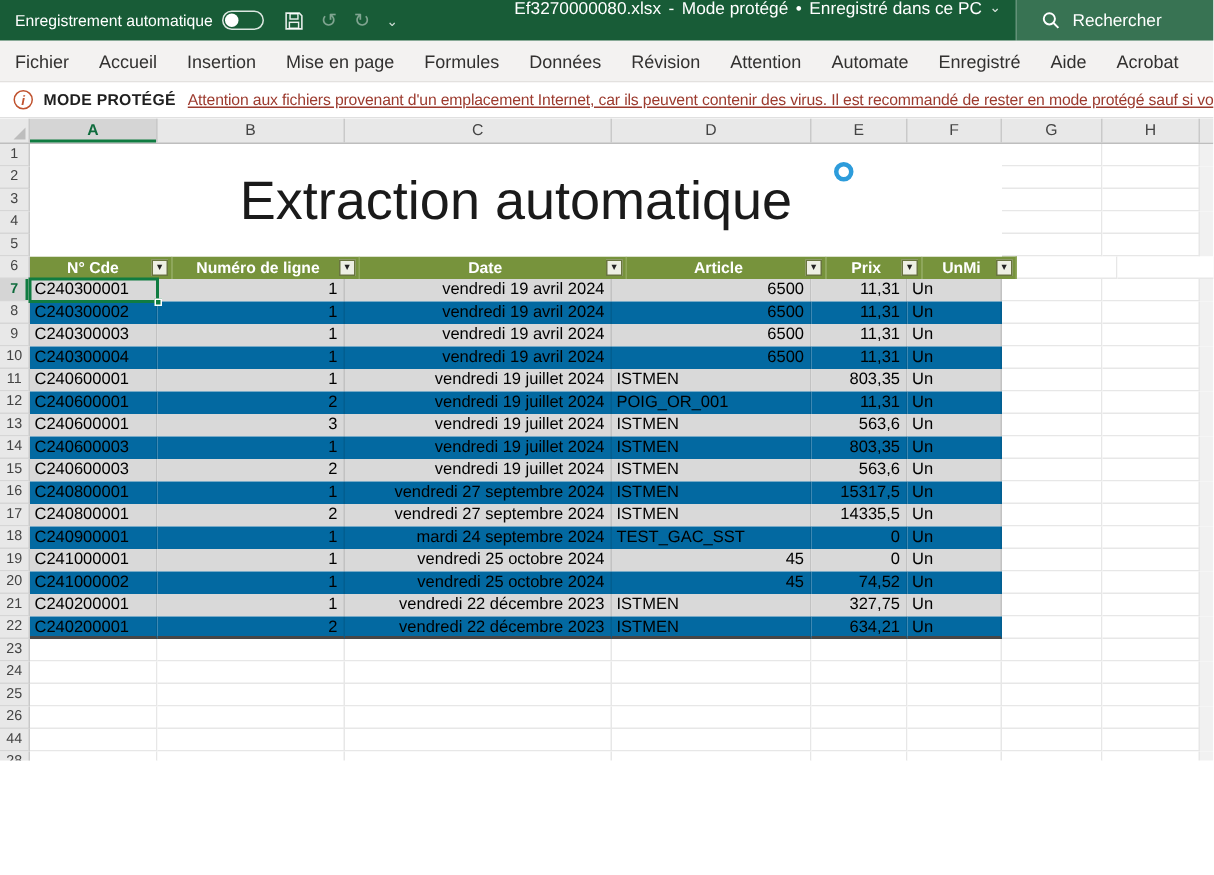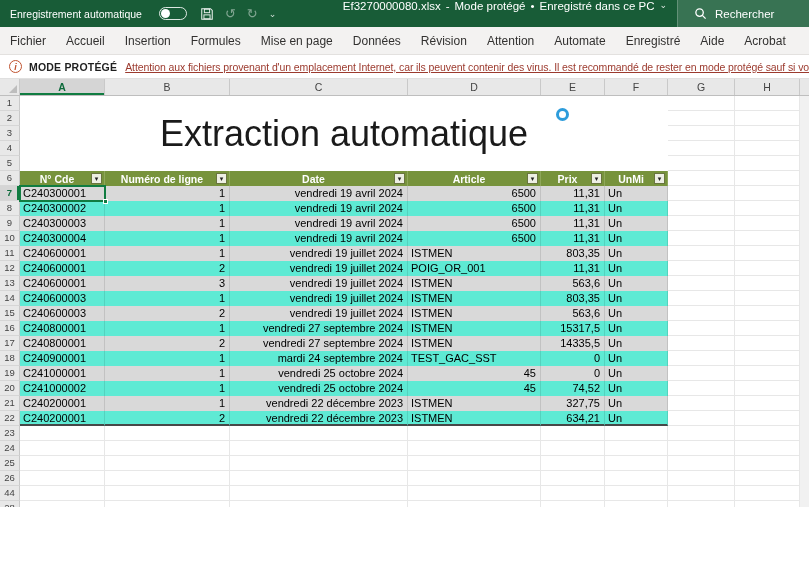--- a/index.html
+++ b/index.html
@@ -1,20 +1,20 @@
 <!DOCTYPE html>
 <html style="--brand: #185C37; --hgreen: #77933C; --band: #D9D9D9; --sel: #107C41; --warn: #9C3A2E;"><head>
 <meta charset="utf-8">
 <style>
   * { margin:0; padding:0; box-sizing:border-box; }
   html,body { width:809px; height:583px; overflow:hidden; font-family:"Liberation Sans",sans-serif; background:#fff; }
 
   
   .titlebar { height:27px; background:var(--brand,#185C37); display:flex; align-items:center; color:#fff; position:relative; }
-  .autosave { display:flex; align-items:center; margin-left:10px; gap:17px; }
+  .autosave { display:flex; align-items:center; margin-left:10px; gap:6px; }
   .autosave-label { font-size:10.5px; white-space:nowrap; }
   .toggle { width:28px; height:13px; border:1px solid rgba(255,255,255,.85); border-radius:7px; position:relative; display:inline-block; }
   .knob { width:9px; height:9px; background:#fff; border-radius:50%; position:absolute; left:1px; top:1px; }
   .qat { display:flex; align-items:center; gap:11px; margin-left:13px; }
   .qat .dim { color:rgba(255,255,255,.45); font-size:13px; line-height:1; }
   .qat .sm { color:rgba(255,255,255,.8); font-size:9px; }
   .doc-title { position:absolute; left:505px; top:0; height:27px; transform:translateX(-50%);
                display:flex; align-items:flex-start; gap:5px; font-size:11.5px; white-space:nowrap; }
   .doc-title .chev { font-size:9px; color:rgba(255,255,255,.85); }
   .search-box { position:absolute; right:0; top:0; height:27px; width:132px; background:rgba(255,255,255,.14);
@@ -59,21 +59,21 @@
 
   .grow { display:flex; height:15px; }
   .rh { width:20px; flex:none; background:#E8E8E8; border-right:1px solid #C9C9C9; border-bottom:1px solid #D6D6D6;
         font-size:9.5px; color:#444; text-align:center; line-height:14px; }
   .rh.active { background:#D5D5D5; color:#0E6B3C; box-shadow:inset -2px 0 0 var(--sel,#107C41); font-weight:bold; }
 
   .cell { flex:none; font-size:11px; line-height:14px; padding:0 3px; white-space:nowrap; overflow:hidden; }
   .cell.empty { background:#fff; border-right:1px solid #E7E7E7; border-bottom:1px solid #E7E7E7; }
   .cell.data { border-right:1px solid rgba(0,0,0,.10); }
   .cell.band { background:var(--band,#D9D9D9); }
-  .cell.white { background:#5eead4; }
+  .cell.white { background:#0369a1; }
   .cell.lastrow { border-bottom:2px solid #474747; }
   .al { text-align:left; } .ar { text-align:right; padding-right:4px; }
 
   .cell.hdr6 { background:var(--hgreen,#77933C); color:#fff; font-weight:bold; display:flex; align-items:center;
                border-right:1px solid #8FA75B; padding:0 2px 0 3px; }
   .hdr6 .lbl { flex:1; text-align:center; font-size:10.5px; overflow:hidden; white-space:nowrap; }
   .filter-btn { width:11px; height:11px; flex:none; background:#EDEFE3; border:1px solid #69753F; color:#222;
                 font-size:7px; line-height:9px; text-align:center; font-weight:normal; }
 
   .filler { flex:1; background:#F1F1F1; }
@@ -128,22 +128,22 @@
           </svg>
       </span>
       <span>Rechercher</span>
     </div>
   </header>
 
   <nav class="ribbon-tabs" id="ribbonTabs">
       <div class="tab">Fichier</div>
       <div class="tab">Accueil</div>
       <div class="tab">Insertion</div>
+      <div class="tab">Mise en page</div>
       <div class="tab">Formules</div>
-      <div class="tab">Mise en page</div>
       <div class="tab">Données</div>
       <div class="tab">Révision</div>
       <div class="tab">Attention</div>
       <div class="tab">Automate</div>
       <div class="tab">Enregistré</div>
       <div class="tab">Aide</div>
       <div class="tab">Acrobat</div>
     </nav>
 
   <div class="message-bar">
@@ -222,21 +222,21 @@
           <div class="cell empty" style="width: 178px;"></div>
           <div class="cell empty" style="width: 133px;"></div>
           <div class="cell empty" style="width: 64px;"></div>
           <div class="cell empty" style="width: 63px;"></div>
           <div class="cell empty" style="width: 67px;"></div>
           <div class="cell empty" style="width: 65px;"></div>
           <div class="filler"></div>
         </div>
         <div class="grow">
           <div class="rh">6</div>
-          <div class="cell hdr6" style="width: 85px;">
+          <div class="cell hdr6" style="width: 95px;">
             <div class="lbl">N° Cde</div>
             <div class="filter-btn">▾</div>
           </div>
           <div class="cell hdr6" style="width: 125px;">
             <div class="lbl">Numéro de ligne</div>
             <div class="filter-btn">▾</div>
           </div>
           <div class="cell hdr6" style="width: 178px;">
             <div class="lbl">Date</div>
             <div class="filter-btn">▾</div>

